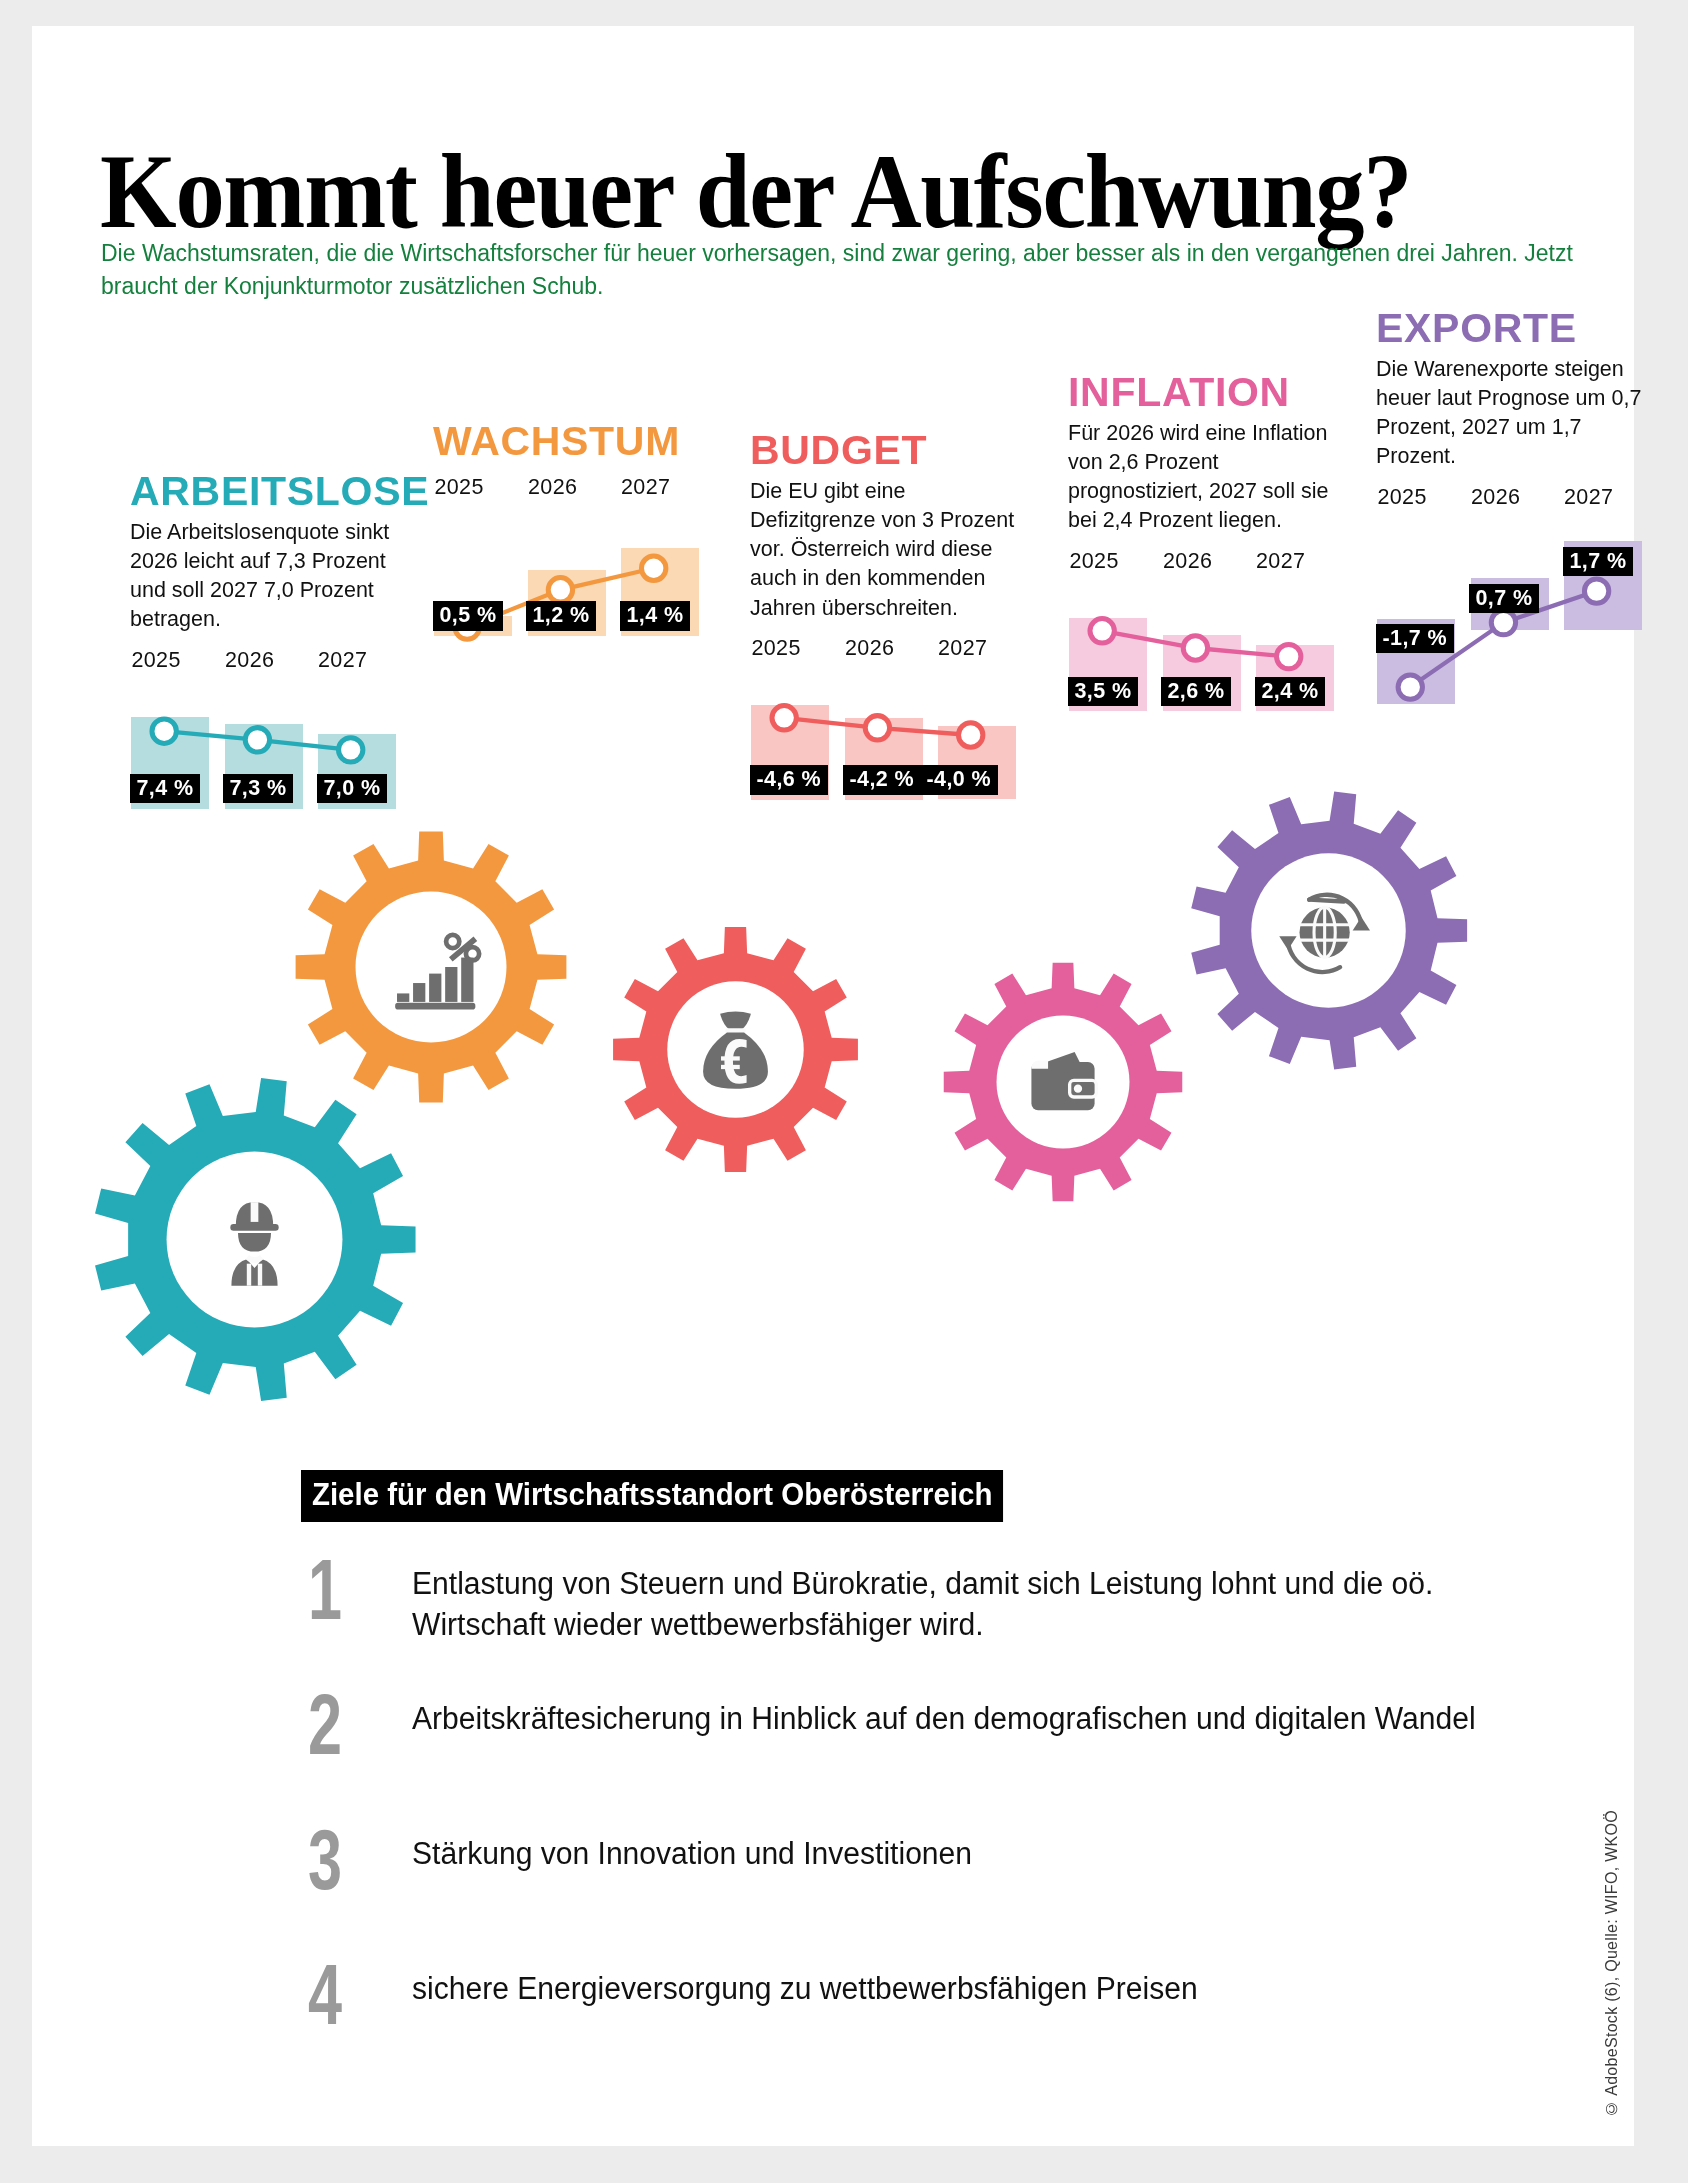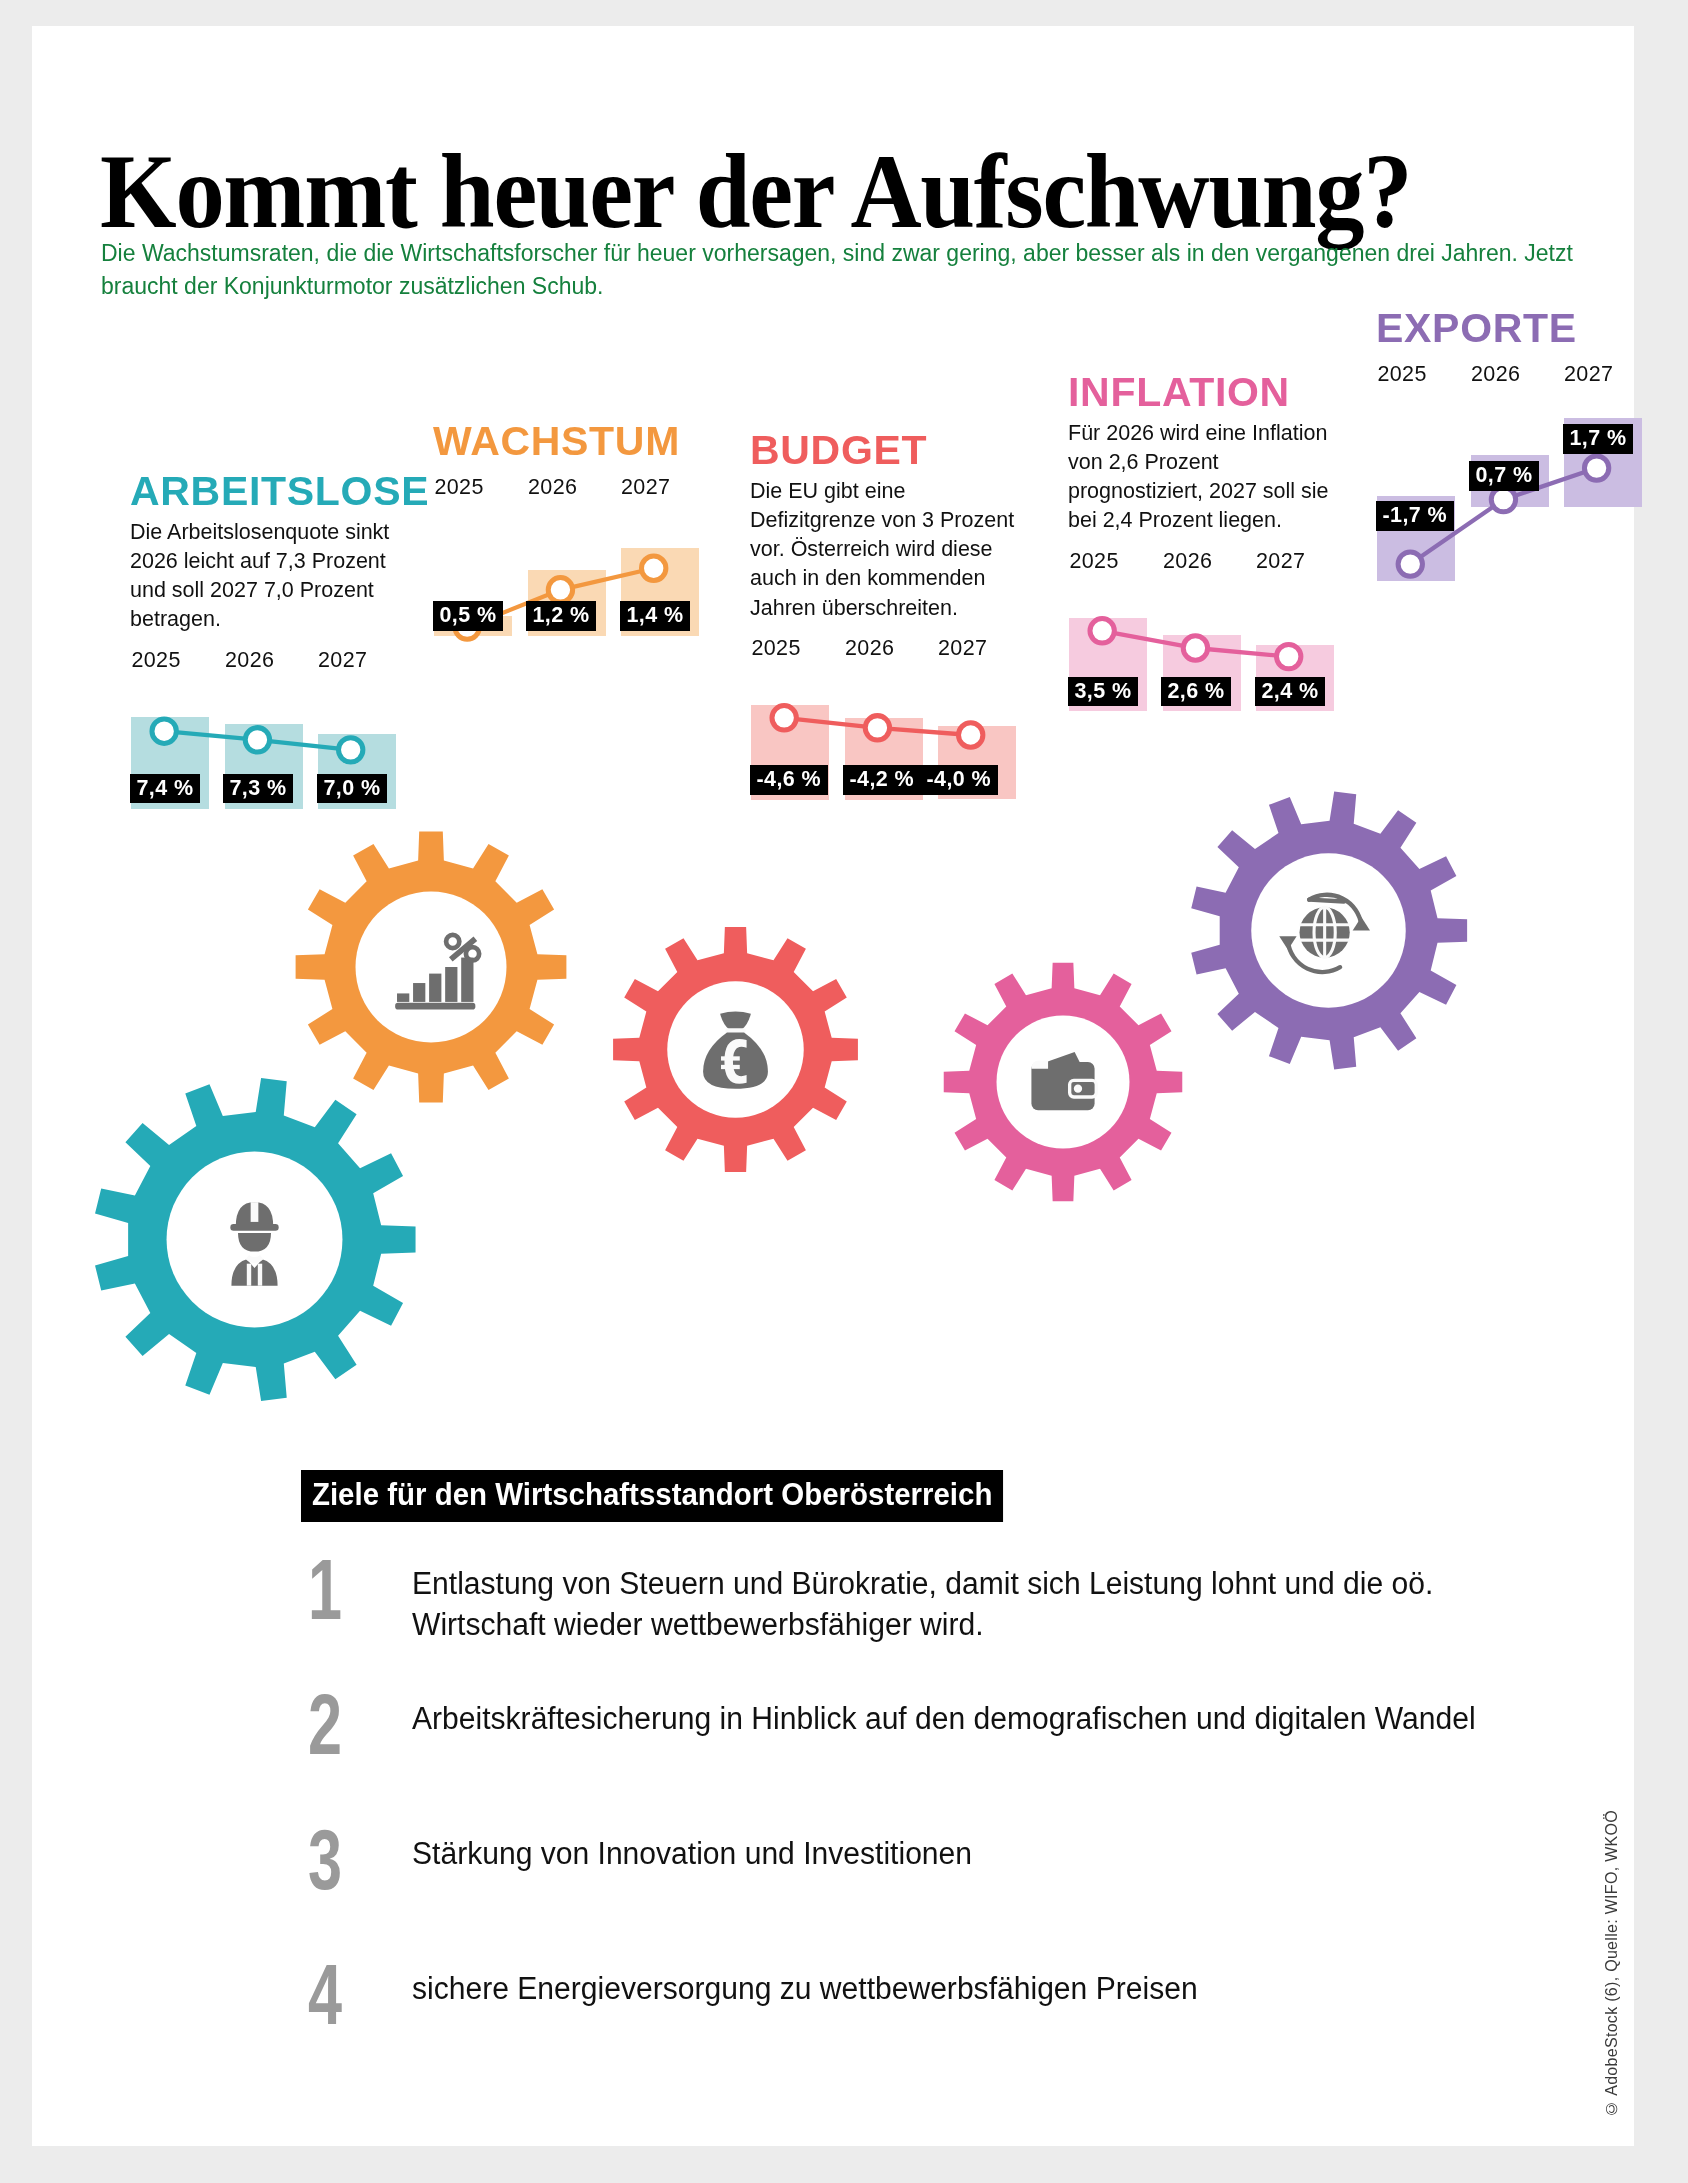--- a/index.html
+++ b/index.html
@@ -214,20 +214,21 @@
           <circle cx="307.36" cy="150" r="17" fill="#fff" stroke="#e4609c" stroke-width="7"></circle>
         </svg>
         <div class="valbox" style="left: 0px; top: 128px;">3,5 %</div>
         <div class="valbox" style="left: 93px; top: 128px;">2,6 %</div>
         <div class="valbox" style="left: 187px; top: 128px;">2,4 %</div>
       </div>
   </div>
 
   <div class="stat c-exp" style="left:1344px;top:282px;">
     <h2>EXPORTE</h2>
+    <p>Die Warenexporte steigen heuer laut Prognose um 0,7 Prozent, 2027 um 1,7 Prozent.</p>
     <div class="chartwrap" id="chart-exporte" style="height: 215px;">
         <div class="yearlbl" style="left: 1.4px;">2025</div>
         <div class="yearlbl" style="left: 95px;">2026</div>
         <div class="yearlbl" style="left: 188px;">2027</div>
         <div class="bar" style="left: 1.4px; top: 134px; width: 78px; height: 85px; background: rgb(203, 189, 226);"></div>
         <div class="bar" style="left: 95px; top: 93px; width: 78px; height: 52px; background: rgb(203, 189, 226);"></div>
         <div class="bar" style="left: 188px; top: 56px; width: 78px; height: 89px; background: rgb(203, 189, 226);"></div>
         <svg class="svgline" width="273" height="215" viewBox="0 0 380 300">
           <polyline points="47.36,282 177.36,192 307.36,148" fill="none" stroke="#8c6cb3" stroke-width="6"></polyline>
           <circle cx="47.36" cy="282" r="17" fill="#fff" stroke="#8c6cb3" stroke-width="7"></circle>

